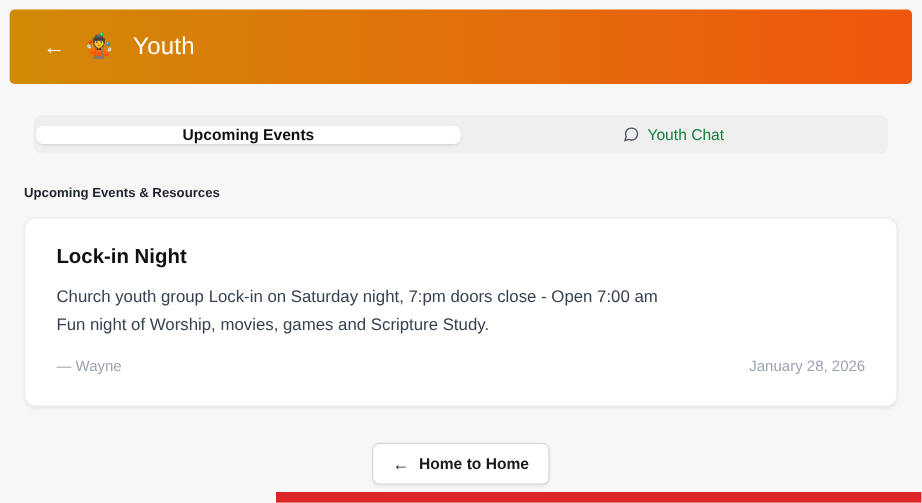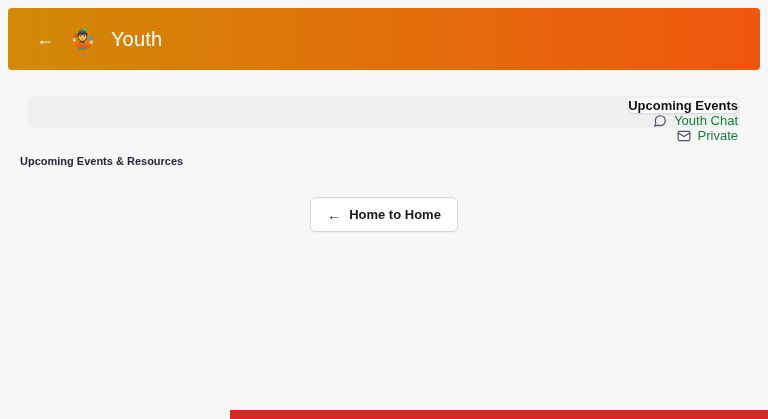--- a/index.html
+++ b/index.html
@@ -38,23 +38,22 @@
     letter-spacing: 0.2px;
   }
 
   
   .tabs {
     margin: 26px 28px 0 28px;
     height: 32px;
     background: #efefef;
     border-radius: 7px;
     display: flex;
-    align-items: flex-end;
+    align-items: center;
     padding: 2px;
-    flex-direction: column;
   }
   .tab {
     flex: 1 1 0;
     display: flex;
     align-items: center;
     justify-content: center;
     gap: 7px;
     font-size: 13px;
     color: #15803d;
     cursor: pointer;
@@ -155,33 +154,33 @@
       <span>Upcoming Events</span>
     </div>
     <div class="tab">
       <span>
         <svg width="14" height="14" viewBox="0 0 24 24" fill="none" stroke="#4b5563" stroke-width="2" stroke-linecap="round" stroke-linejoin="round">
           <path d="M21 11.5a8.38 8.38 0 0 1-.9 3.8 8.5 8.5 0 0 1-7.6 4.7 8.38 8.38 0 0 1-3.8-.9L3 21l1.9-5.7a8.38 8.38 0 0 1-.9-3.8 8.5 8.5 0 0 1 4.7-7.6 8.38 8.38 0 0 1 3.8-.9h.5a8.48 8.48 0 0 1 8 8v.5z"></path>
         </svg>
       </span>
       <span>Youth Chat</span>
     </div>
-    <div class="tab">
-      <span>
-        <svg width="14" height="14" viewBox="0 0 24 24" fill="none" stroke="#4b5563" stroke-width="2" stroke-linecap="round" stroke-linejoin="round">
-          <rect x="2" y="4" width="20" height="16" rx="2"></rect>
-          <path d="m22 7-10 6L2 7"></path>
-        </svg>
-      </span>
-      <span>Private</span>
-    </div>
   </nav>
 
   <h2 class="section-title">Upcoming Events &amp; Resources</h2>
 
+  <section class="card">
+    <h3 class="event-title">Lock-in Night</h3>
+    <p class="event-desc">Church youth group Lock-in on Saturday night, 7:pm doors close  -  Open 7:00 am</p>
+    <p class="event-desc">Fun night of Worship, movies, games and Scripture Study.</p>
+    <div class="card-footer">
+      <span>— Wayne</span>
+      <span>January 28, 2026</span>
+    </div>
+  </section>
 
   <div class="footer-actions">
     <button class="back-home-btn">
       <span class="btn-arrow">←</span>
       <span>Home to Home</span>
     </button>
   </div>
 
   <div class="bottom-strip"></div>
 

